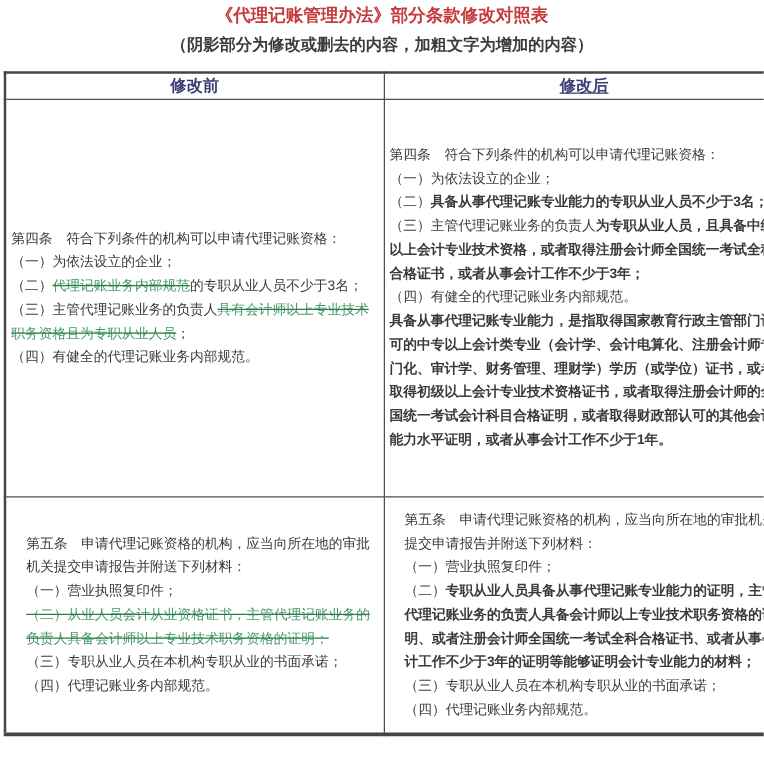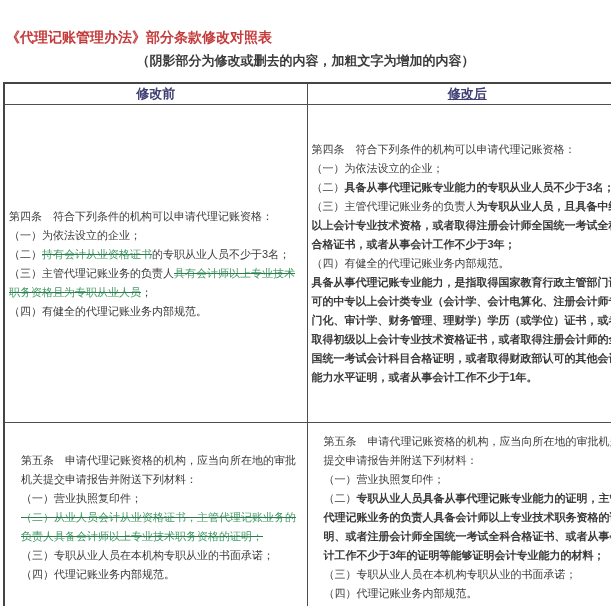--- a/index.html
+++ b/index.html
@@ -11,22 +11,22 @@
   }
   *{box-sizing:border-box;}
   html,body{margin:0;padding:0;}
   body{
     width:611px;height:606px;overflow:hidden;
     background:#ffffff;
     font-family:"Liberation Sans","DejaVu Sans",sans-serif;
     color:var(--ink);
   }
   .doc-title{
-    margin:29px 6px 5px;
-    text-align:left;
+    margin:4px 6px 5px;
+    text-align:center;
     font-size:14px;
     font-weight:bold;
     color:var(--red);
   }
   .doc-subtitle{
     margin:0 6px 12px;
     text-align:center;
     font-size:13px;
     font-weight:bold;
     color:#3c3c3c;
@@ -83,21 +83,21 @@
       <tr>
         <th class="col-head col-before">修改前</th>
         <th class="col-head col-after">修改后</th>
       </tr>
     </thead>
     <tbody>
         <tr>
           <td class="cell">
             <p class="para"><span class="seg-normal">第四条　符合下列条件的机构可以申请代理记账资格：</span></p>
             <p class="para"><span class="seg-normal">（一）为依法设立的企业；</span></p>
-            <p class="para"><span class="seg-normal">（二）</span><span class="seg-strike">持有会计从业资格证书</span><span class="seg-normal">的专职从业人员不少于3名；</span></p>
+            <p class="para"><span class="seg-normal">（二）</span><span class="seg-strike">代理记账业务内部规范</span><span class="seg-normal">的专职从业人员不少于3名；</span></p>
             <p class="para"><span class="seg-normal">（三）主管代理记账业务的负责人</span><span class="seg-strike">具有会计师以上专业技术职务资格且为专职从业人员</span><span class="seg-normal">；</span></p>
             <p class="para"><span class="seg-normal">（四）有健全的代理记账业务内部规范。</span></p>
           </td>
           <td class="cell">
             <p class="para"><span class="seg-normal">第四条　符合下列条件的机构可以申请代理记账资格：</span></p>
             <p class="para"><span class="seg-normal">（一）为依法设立的企业；</span></p>
             <p class="para"><span class="seg-normal">（二）</span><span class="seg-bold">具备从事代理记账专业能力的专职从业人员不少于3名；</span></p>
             <p class="para"><span class="seg-normal">（三）主管代理记账业务的负责人</span><span class="seg-bold">为专职从业人员，且具备中级以上会计专业技术资格，或者取得注册会计师全国统一考试全科合格证书，或者从事会计工作不少于3年；</span></p>
             <p class="para"><span class="seg-normal">（四）有健全的代理记账业务内部规范。</span></p>
             <p class="para"><span class="seg-bold">具备从事代理记账专业能力，是指取得国家教育行政主管部门认可的中专以上会计类专业（会计学、会计电算化、注册会计师专门化、审计学、财务管理、理财学）学历（或学位）证书，或者取得初级以上会计专业技术资格证书，或者取得注册会计师的全国统一考试会计科目合格证明，或者取得财政部认可的其他会计能力水平证明，或者从事会计工作不少于1年。</span></p>

